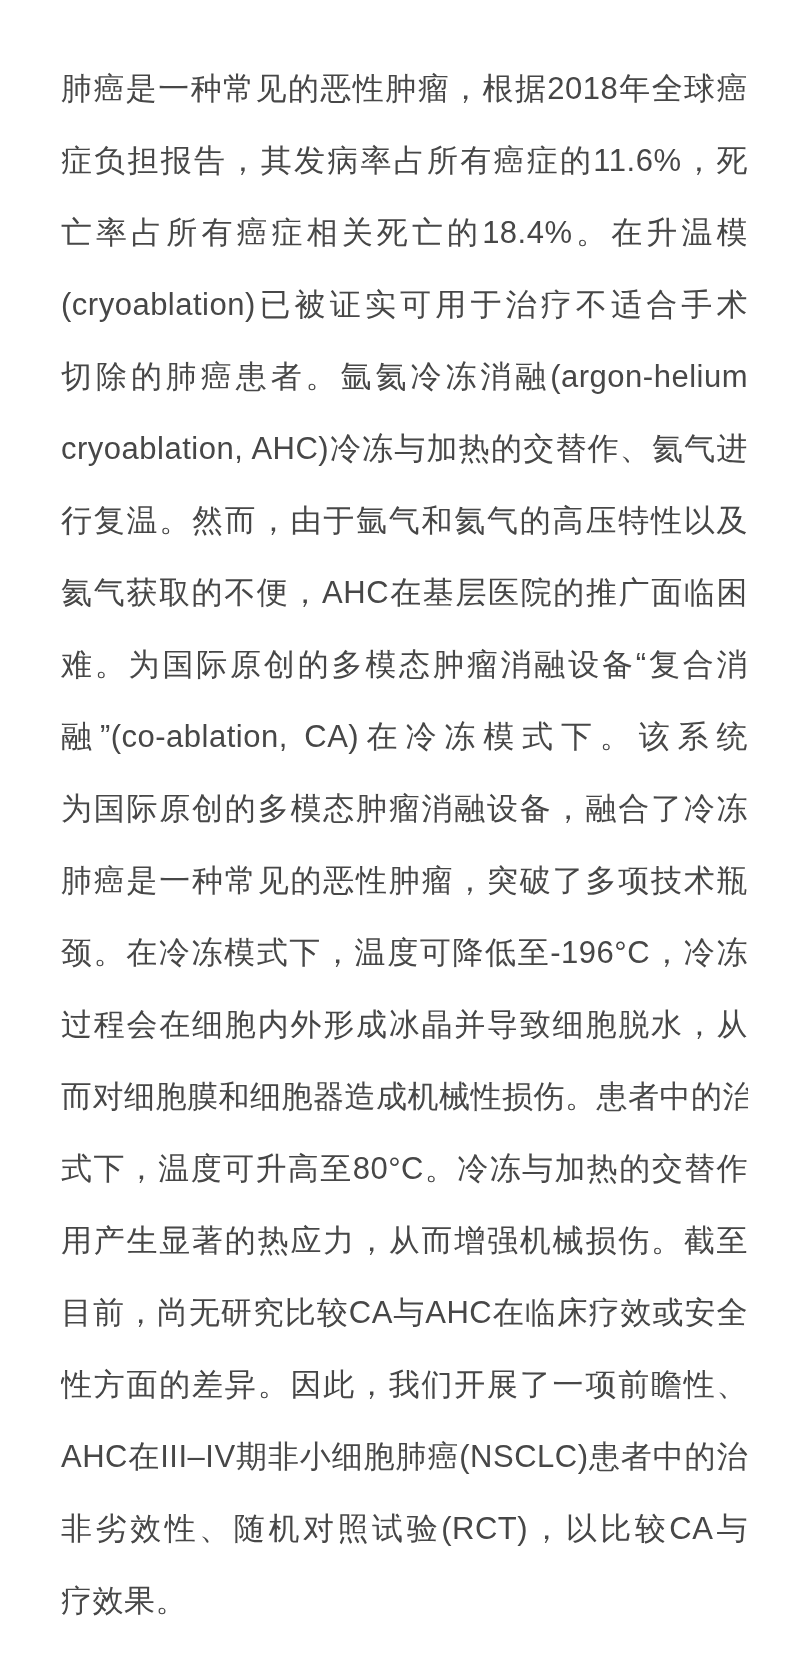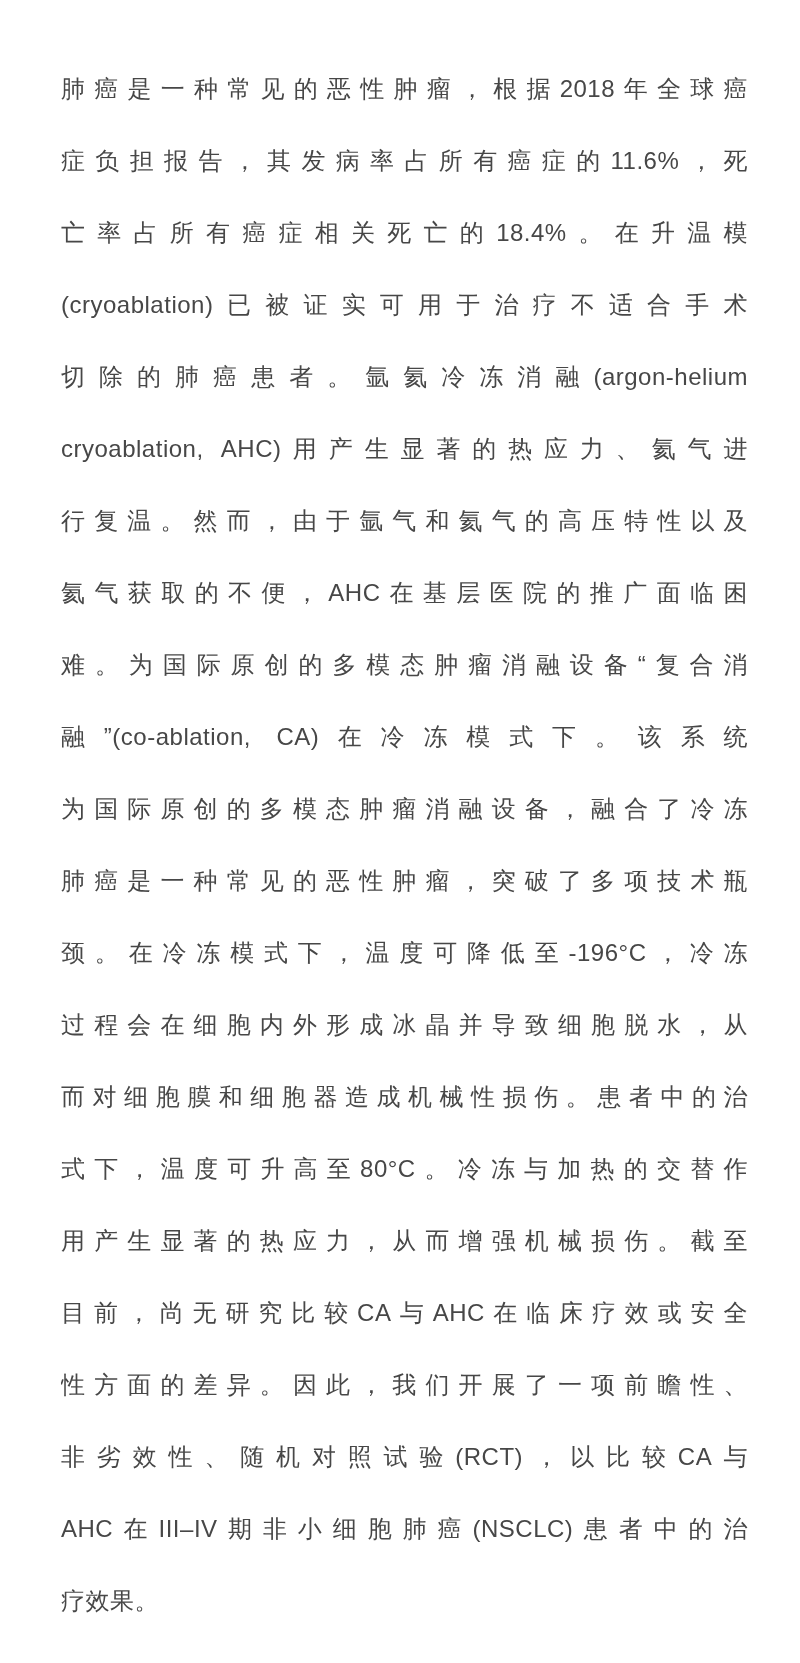--- a/index.html
+++ b/index.html
@@ -18,21 +18,21 @@
     inset: 0;
     background: #ffffff;
     overflow: hidden;
   }
   .paragraph {
     position: absolute;
     left: 61px;
     top: 53px;
     width: 687px;
     color: #474747;
-    font-size: 24px;
+    font-size: 31px;
     font-weight: 400;
     letter-spacing: 0.5px;
   }
   .line {
     height: 72px;
     line-height: 72px;
     text-align: justify;
     text-align-last: justify;
     overflow: hidden;
     white-space: nowrap;
@@ -45,31 +45,31 @@
 </head>
 <body>
 
 <main class="page">
   <article class="paragraph">
     <div class="line">肺癌是一种常见的恶性肿瘤，根据2018年全球癌</div>
     <div class="line">症负担报告，其发病率占所有癌症的11.6%，死</div>
     <div class="line">亡率占所有癌症相关死亡的18.4%。在升温模</div>
     <div class="line">(cryoablation)已被证实可用于治疗不适合手术</div>
     <div class="line">切除的肺癌患者。氩氦冷冻消融(argon-helium</div>
-    <div class="line">cryoablation, AHC)用产生显著的热应力、氦气进</div>
+    <div class="line">cryoablation, AHC)冷冻与加热的交替作、氦气进</div>
     <div class="line">行复温。然而，由于氩气和氦气的高压特性以及</div>
     <div class="line">氦气获取的不便，AHC在基层医院的推广面临困</div>
     <div class="line">难。为国际原创的多模态肿瘤消融设备“复合消</div>
     <div class="line">融”(co-ablation, CA)在冷冻模式下。该系统</div>
     <div class="line">为国际原创的多模态肿瘤消融设备，融合了冷冻</div>
     <div class="line">肺癌是一种常见的恶性肿瘤，突破了多项技术瓶</div>
     <div class="line">颈。在冷冻模式下，温度可降低至-196°C，冷冻</div>
     <div class="line">过程会在细胞内外形成冰晶并导致细胞脱水，从</div>
     <div class="line">而对细胞膜和细胞器造成机械性损伤。患者中的治</div>
     <div class="line">式下，温度可升高至80°C。冷冻与加热的交替作</div>
     <div class="line">用产生显著的热应力，从而增强机械损伤。截至</div>
     <div class="line">目前，尚无研究比较CA与AHC在临床疗效或安全</div>
     <div class="line">性方面的差异。因此，我们开展了一项前瞻性、</div>
+    <div class="line">AHC在III–IV期非小细胞肺癌(NSCLC)患者中的治</div>
     <div class="line">非劣效性、随机对照试验(RCT)，以比较CA与</div>
-    <div class="line">AHC在III–IV期非小细胞肺癌(NSCLC)患者中的治</div>
     <div class="line last">疗效果。</div>
   </article>
 </main>
 
 </body></html>

